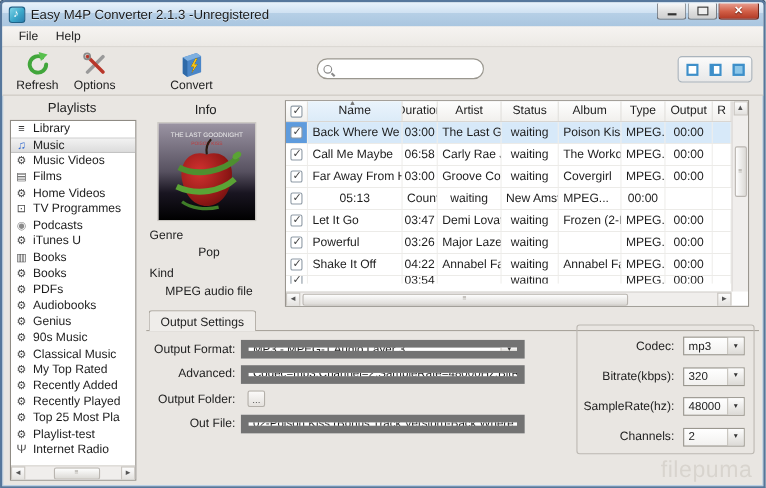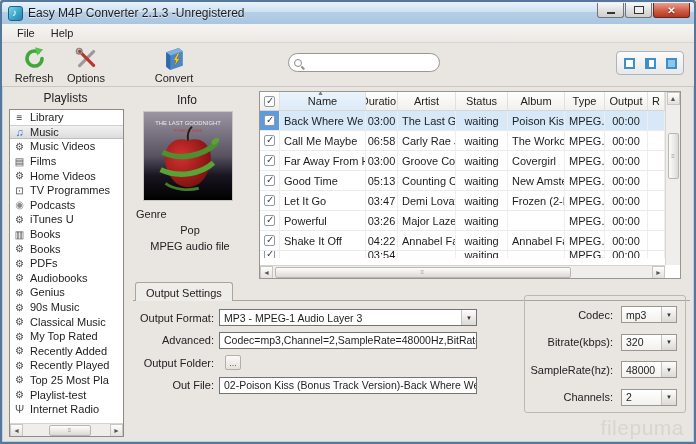--- a/index.html
+++ b/index.html
@@ -102,21 +102,21 @@
   .side-hscroll .sthumb{width:42px;margin-left:26px;}
   
   .bottom-area{flex:1;position:relative;padding-left:4px;}
   .tabs{display:flex;height:19px;margin-top:2px;padding-left:2px;gap:1px;}
   .tab{font-size:11px;color:#222;padding:3px 10px 2px 10px;border:1px solid #a9a49c;border-bottom:none;
     border-radius:3px 3px 0 0;background:linear-gradient(180deg,#f2f0ed,#e2dfda);}
   .tab.active{background:#efedea;position:relative;z-index:2;top:1px;padding-top:4px;}
   .tabpanel{border-top:1px solid #a9a49c;margin-right:4px;height:120px;padding-top:8px;background:transparent;}
   .form-row{display:flex;align-items:center;height:17px;margin-bottom:5.5px;}
   .form-label{width:86px;text-align:right;font-size:11px;color:#222;padding-right:5px;flex:0 0 86px;}
-  .form-input{width:258px;height:17px;border:1px solid #737373;background:#fff;display:flex;align-items:center;
+  .form-input{width:258px;height:17px;border:7px solid #737373;background:#fff;display:flex;align-items:center;
     position:relative;overflow:hidden;}
   .form-value{font-size:10.5px;color:#1d1d1d;padding-left:4px;white-space:nowrap;}
   .dd-arrow{position:absolute;right:0;top:0;width:15px;height:100%;background:linear-gradient(180deg,#fdfdfd,#dcdad6);
     border-left:1px solid #c5c1bb;display:flex;align-items:center;justify-content:center;}
   .dd-arrow::after{content:"▼";font-size:6px;color:#333;}
   .mini-btn{margin-left:6px;min-width:16px;height:15px;border:1px solid #b3afa9;border-radius:2px;
     background:linear-gradient(180deg,#fbfaf9,#e4e1dd);font-size:9px;color:#555;display:flex;align-items:center;justify-content:center;padding:0 2px;}
   .groupbox{position:absolute;right:8px;top:16px;width:162px;height:118px;border:1px solid #bcb8b2;border-radius:3px;background:transparent;padding-top:10px;}
   .cg-row{display:flex;align-items:center;justify-content:flex-end;height:17px;margin-bottom:10.5px;padding-right:8px;}
   .cg-label{font-size:11px;color:#222;padding-right:8px;}
@@ -313,20 +313,21 @@
             <text x="45" y="20" font-size="4.5" fill="#c03b3b" text-anchor="middle" font-family="Liberation Sans, sans-serif">POISON KISS</text>
             <path d="M45 29 C 29 24, 19 37, 22 53 C 25 68, 34 77, 45 77 C 56 77, 65 68, 68 53 C 71 37, 61 24, 45 29 Z" fill="url(#apl)"></path>
             <path d="M45 29 C 44 23, 46 18, 49 15" stroke="#2a1a10" stroke-width="2" fill="none"></path>
             <path d="M19 41 C 36 50, 60 45, 74 32" stroke="#4e8f2f" stroke-width="5.5" fill="none"></path>
             <path d="M17 59 C 36 68, 59 63, 71 52" stroke="#5aa335" stroke-width="5.5" fill="none"></path>
             <path d="M22 73 C 30 79, 44 81, 56 78" stroke="#3f7d28" stroke-width="3" fill="none"></path>
             <ellipse cx="73" cy="30" rx="4.5" ry="2.8" fill="#5aa335" transform="rotate(-35 73 30)"></ellipse>
           </svg>
           <div class="meta-label" data-name="genre-label">Genre</div>
           <div class="meta-value" data-name="genre-value">Pop</div>
+          <div class="meta-label" data-name="kind-label">Kind</div>
           <div class="meta-value" data-name="kind-value">MPEG audio file</div>
         </div>
 
         <div class="table" data-name="track-table">
           <div class="tgrid thead" data-name="table-header">
             <span class="th" data-name="select-all-checkbox">
                 <span class="check checked" data-name="checkbox-icon"></span>
               </span>
             <span class="th sorted" data-name="column-header-name">Name</span>
             <span class="th" data-name="column-header-duration">Duration</span>
@@ -373,21 +374,20 @@
               <span class="td tstat" data-name="cell-status">waiting</span>
               <span class="td talb" data-name="cell-album">Covergirl</span>
               <span class="td ttype" data-name="cell-type">MPEG...</span>
               <span class="td tout" data-name="cell-output">00:00</span>
               <span class="td" data-name="cell-r"></span>
             </div>
             <div class="tgrid trow" data-name="table-row">
               <span class="td tcheck" data-name="row-checkbox">
                 <span class="check checked" data-name="checkbox-icon"></span>
               </span>
-              <span class="td tname" data-name="cell-name">Good Time</span>
               <span class="td tdur" data-name="cell-duration">05:13</span>
               <span class="td tart" data-name="cell-artist">Counting Cr...</span>
               <span class="td tstat" data-name="cell-status">waiting</span>
               <span class="td talb" data-name="cell-album">New Amste...</span>
               <span class="td ttype" data-name="cell-type">MPEG...</span>
               <span class="td tout" data-name="cell-output">00:00</span>
               <span class="td" data-name="cell-r"></span>
             </div>
             <div class="tgrid trow" data-name="table-row">
               <span class="td tcheck" data-name="row-checkbox">

